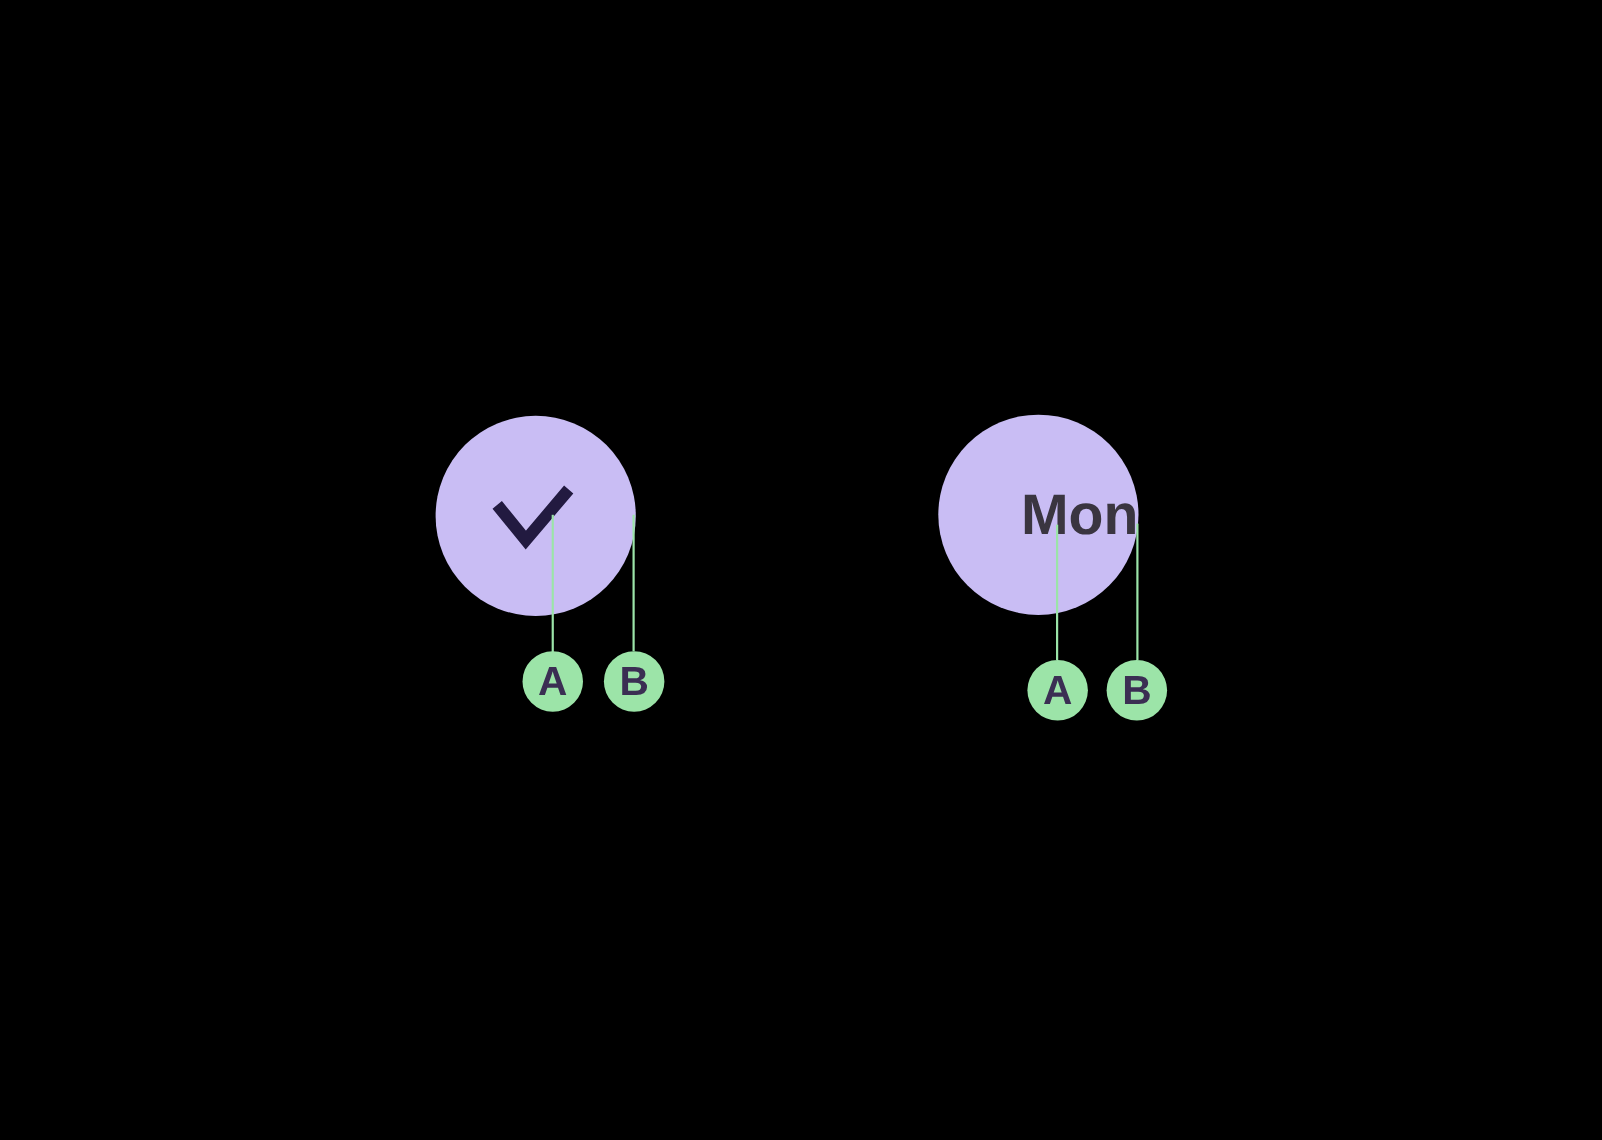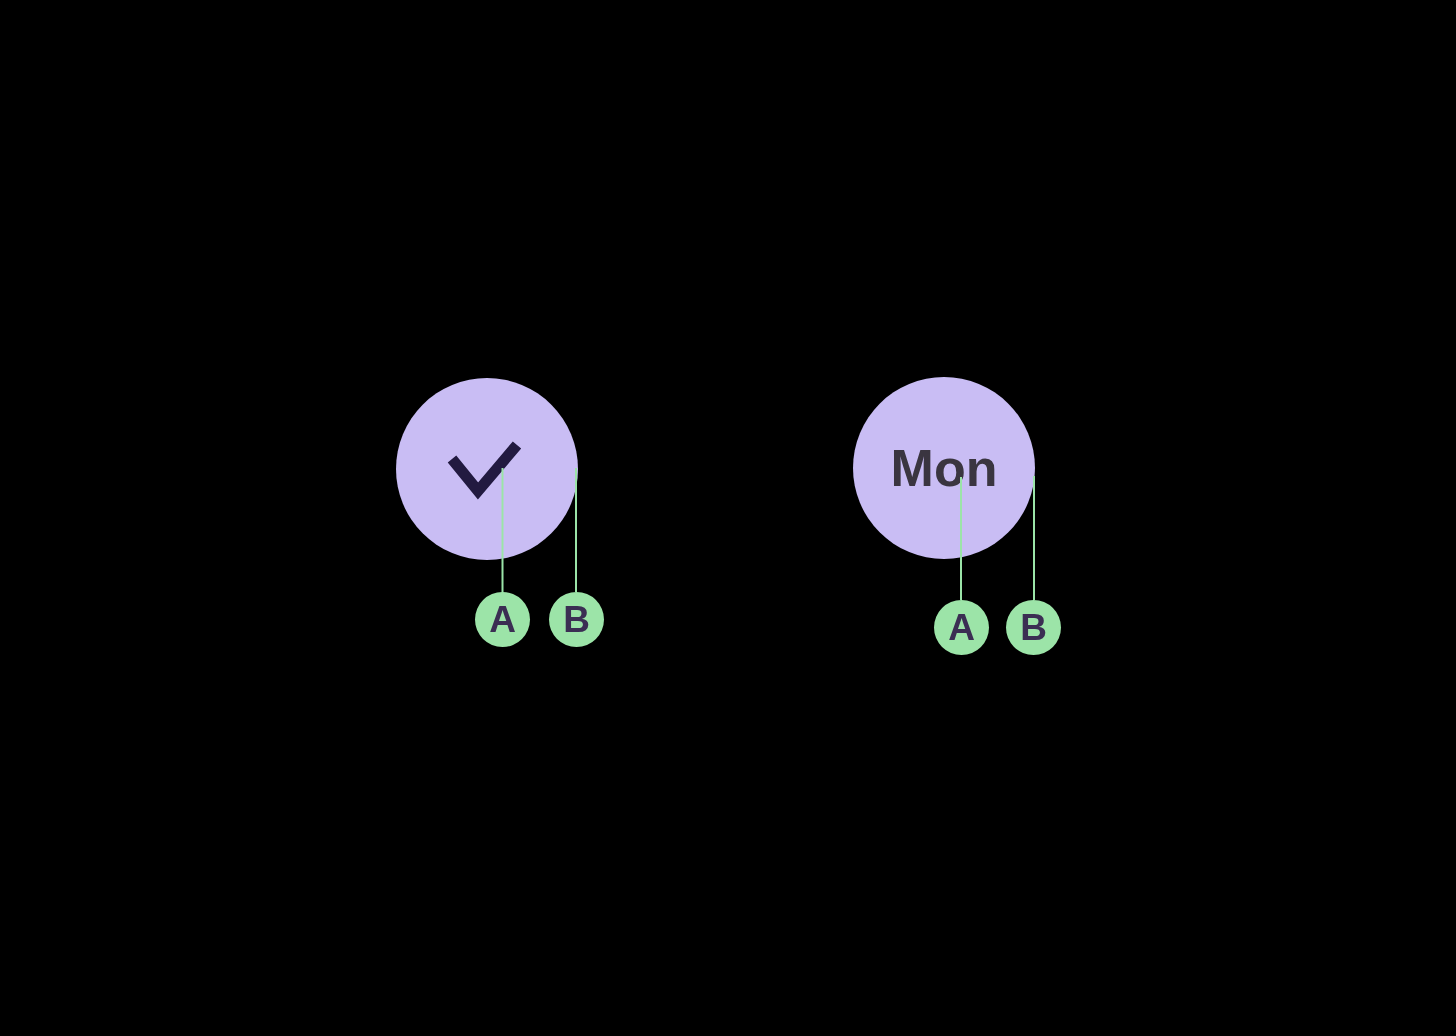--- a/index.html
+++ b/index.html
@@ -16,21 +16,21 @@
     font-family: "Liberation Sans", "DejaVu Sans", sans-serif;
   }
   .day-circle {
     position: absolute;
     width: 182px;
     height: 182px;
     border-radius: 50%;
     background: var(--day-circle-fill, #c9bdf4);
     display: flex;
     align-items: center;
-    justify-content: center;
+    justify-content: flex-end;
     z-index: 1;
   }
   .day-circle.g1 { left: 396px; top: 378px; }
   .day-circle.g2 { left: 853px; top: 377px; }
   .check-svg {
     position: absolute;
     left: 0; top: 0;
     width: 182px;
     height: 182px;
     color: var(--check-color, #221a40);

